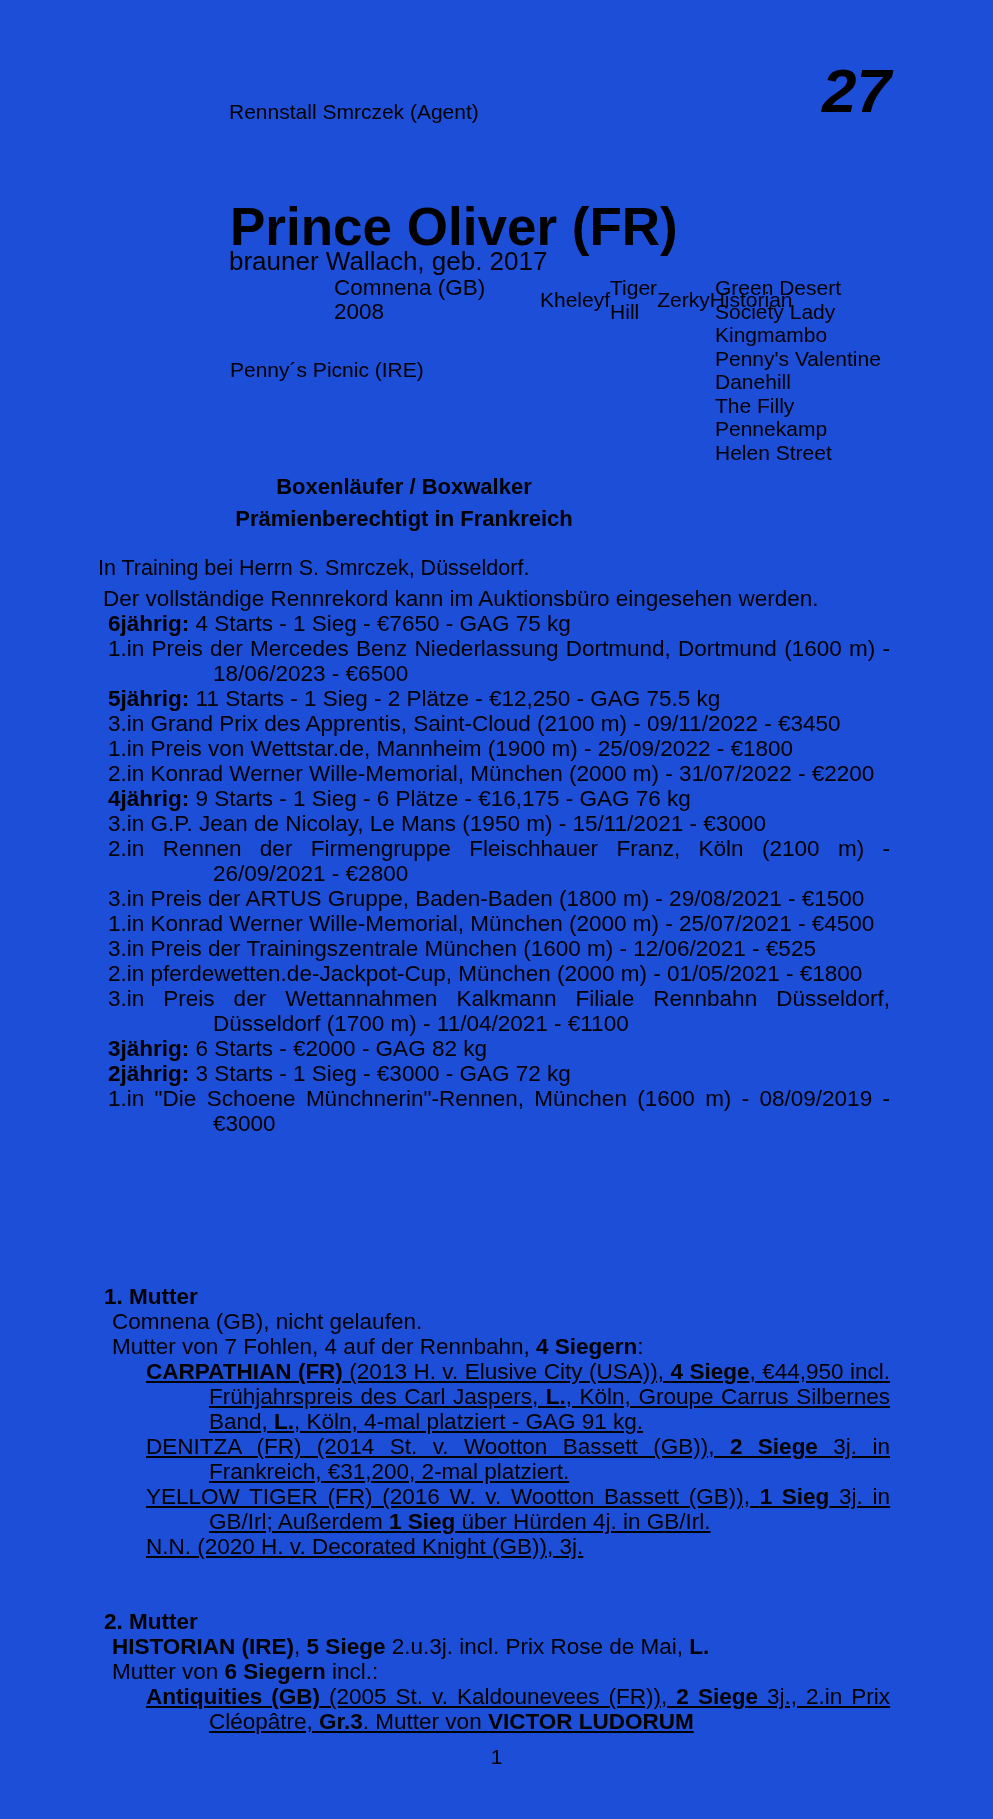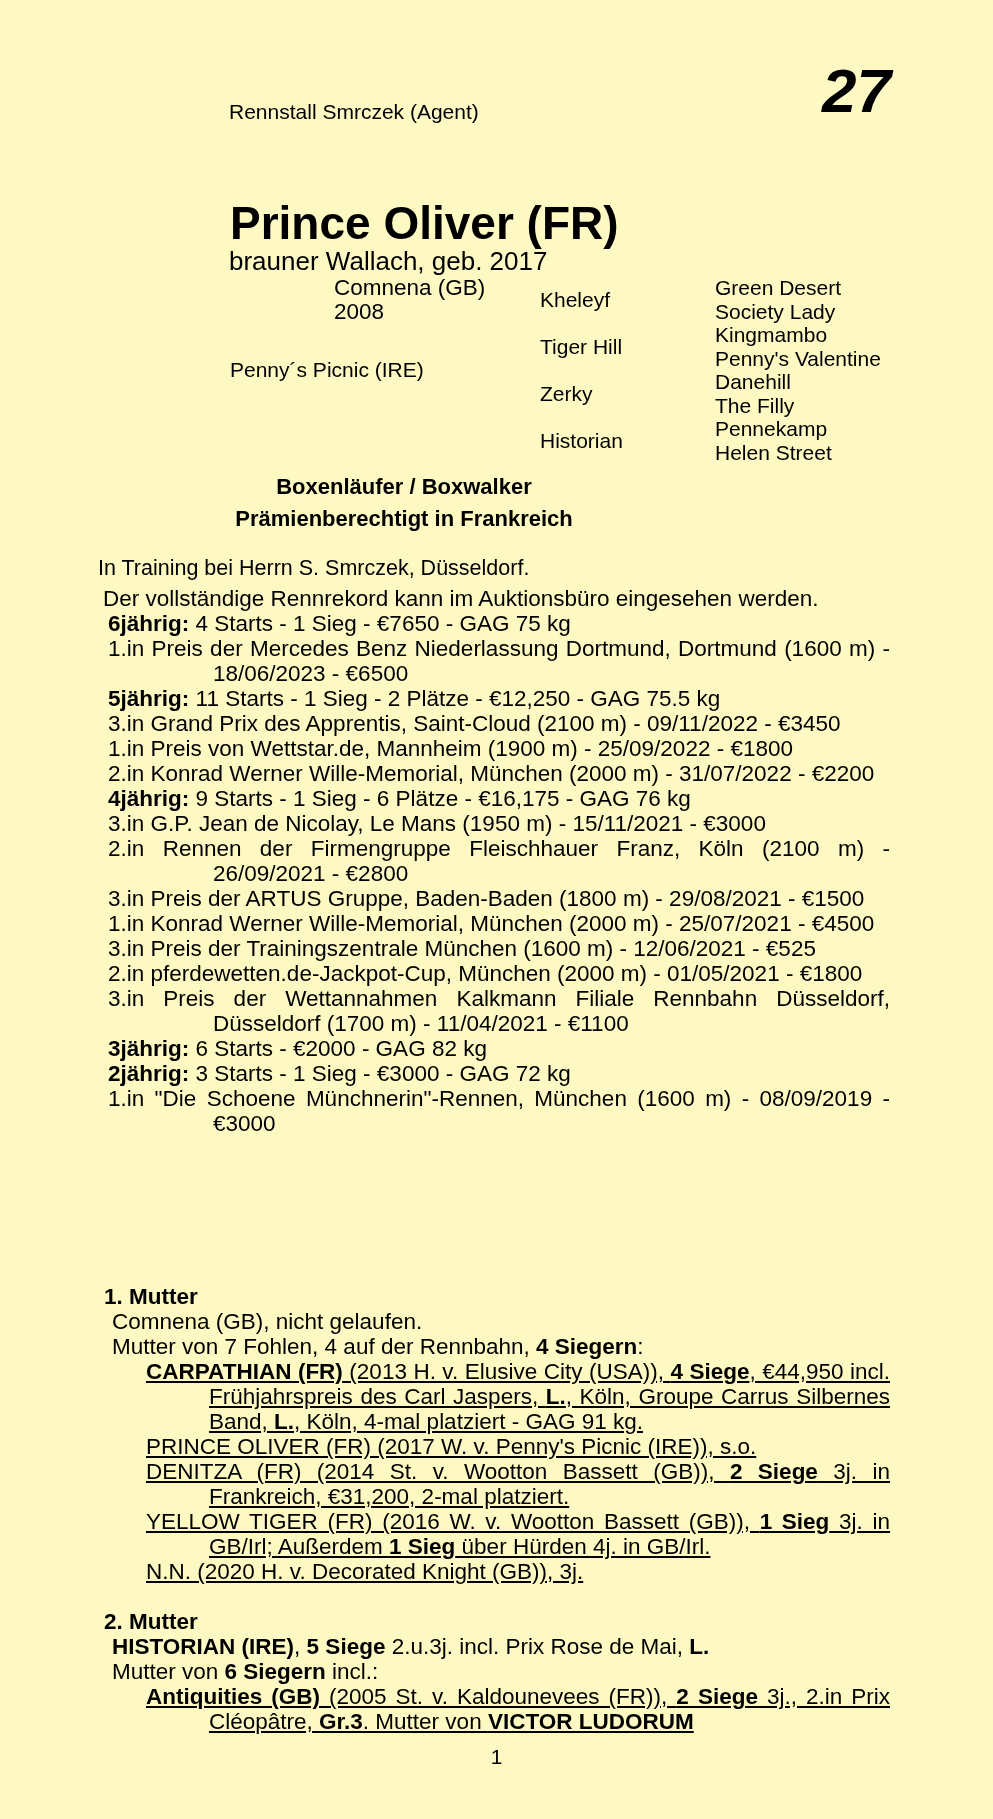--- a/index.html
+++ b/index.html
@@ -1,37 +1,37 @@
 <!DOCTYPE html>
 <html><head>
 <meta charset="utf-8">
 <style>
   html,body{margin:0;padding:0;background:#e8e8e8;}
   .page{
     position:relative;
     width:993px;height:1819px;
-    background:#fef9c3;
+    background:#1d4ed8;
     color:#000;
     font-family:"Liberation Sans", sans-serif;
     overflow:hidden;
     margin:0 auto;
   }
   .b{font-weight:bold;}
 
   .consignor{position:absolute;left:229px;top:100px;font-size:21px;line-height:24px;}
   .lot{position:absolute;right:102px;top:60px;font-size:62px;font-weight:bold;line-height:1;font-style:italic;}
 
-  .title{position:absolute;left:230px;top:200px;margin:0;font-size:46px;font-weight:bold;line-height:1;white-space:nowrap;}
+  .title{position:absolute;left:230px;top:200px;margin:0;font-size:53px;font-weight:bold;line-height:1;white-space:nowrap;}
   .subtitle{position:absolute;left:229px;top:249px;font-size:26px;line-height:25px;}
 
   .ped{position:absolute;left:230px;top:276px;width:660px;height:188px;display:flex;font-size:21px;}
   .ped-c1{width:310px;display:flex;flex-direction:column;}
   .ped-c1 .cell{flex:1;display:flex;flex-direction:column;justify-content:center;}
   .ped-c1 .cell.dam{justify-content:flex-end;line-height:24px;padding-bottom:1px;}
-  .ped-c2{width:175px;display:flex;flex-direction:column;}
+  .ped-c2{width:175px;display:flex;flex-direction:row;}
   .ped-c2 .ped-gp{height:47px;display:flex;align-items:center;}
   .ped-c3{flex:1;}
   .ped-c3 .ped-ggp{line-height:23.5px;white-space:nowrap;}
 
   .notice{position:absolute;left:0;width:808px;text-align:center;font-weight:bold;font-size:22px;line-height:28px;}
   .notice.n1{top:473px;}
   .notice.n2{top:505px;}
 
   .training{position:absolute;left:98px;top:556px;font-size:21.5px;line-height:25px;}
 
@@ -117,21 +117,20 @@
       </div>
   </div>
 
   <div class="dam" id="dam1">
     <div class="dam-heading">1. Mutter</div>
     <div class="dam-lines">
 
     <div class="dam-line plain"><span>Comnena (GB), nicht gelaufen.</span></div>
         <div class="dam-line plain"><span>Mutter von 7 Fohlen, 4 auf der Rennbahn, </span><span class="b">4 Siegern</span><span>:</span></div>
         <div class="dam-line prog"><span class="b">CARPATHIAN (FR)</span><span> (2013 H. v. Elusive City (USA)), </span><span class="b">4 Siege</span><span>, €44,950 incl. Frühjahrspreis des Carl Jaspers, </span><span class="b">L.</span><span>, Köln, Groupe Carrus Silbernes Band, </span><span class="b">L.</span><span>, Köln, 4-mal platziert - GAG 91 kg.</span></div>
-        <div class="dam-line prog"><span>PRINCE OLIVER (FR) (2017 W. v. Penny's Picnic (IRE)), s.o.</span></div>
         <div class="dam-line prog"><span>DENITZA (FR) (2014 St. v. Wootton Bassett (GB)), </span><span class="b">2 Siege</span><span> 3j. in Frankreich, €31,200, 2-mal platziert.</span></div>
         <div class="dam-line prog"><span>YELLOW TIGER (FR) (2016 W. v. Wootton Bassett (GB)), </span><span class="b">1 Sieg</span><span> 3j. in GB/Irl; Außerdem </span><span class="b">1 Sieg</span><span> über Hürden 4j. in GB/Irl.</span></div>
         <div class="dam-line prog"><span>N.N. (2020 H. v. Decorated Knight (GB)), 3j.</span></div>
       </div>
   </div>
 
   <div class="dam" id="dam2">
     <div class="dam-heading">2. Mutter</div>
     <div class="dam-lines">
 

